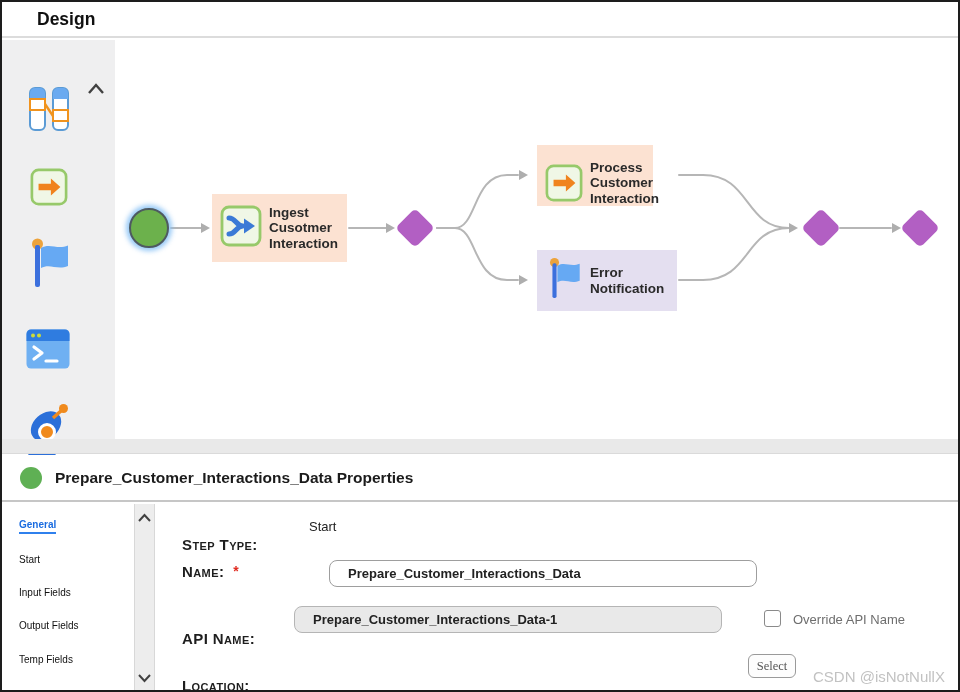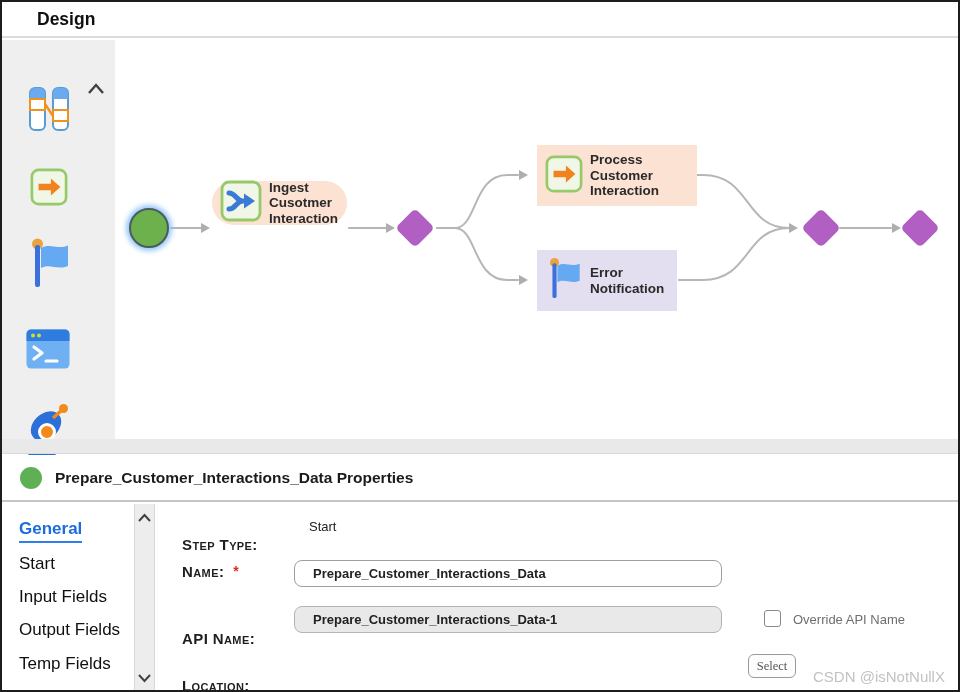--- a/index.html
+++ b/index.html
@@ -33,22 +33,22 @@
   .connectors { position: absolute; left: 0; top: 0; }
   .start-node {
     position: absolute; left: 14px; top: 168px; width: 40px; height: 40px;
     border-radius: 50%; background: #6cb14c; border: 2px solid #4e5a61;
     box-shadow: 0 0 5px 3px rgba(130,190,245,0.85);
   }
   .node {
     position: absolute; display: flex; align-items: center; gap: 7px;
     padding-left: 8px;
   }
-  .node-ingest  { left: 97px;  top: 141px; width: 135px; height: 44px; background: #fce2d2; border-radius: 22px; }
-  .node-process { left: 422px; top: 105px; width: 160px; height: 61px; background: #fce2d2; }
+  .node-ingest  { left: 97px;  top: 154px; width: 135px; height: 68px; background: #fce2d2; }
+  .node-process { left: 422px; top: 105px; width: 116px; height: 61px; background: #fce2d2; align-items: flex-end; }
   .node-error   { left: 422px; top: 210px; width: 140px; height: 61px; background: #e4dff0; }
   .node .nlabel { font-size: 13.5px; font-weight: 700; color: #2a2a2a; line-height: 15.5px; width: 78px; }
   .diamond {
     position: absolute; width: 28px; height: 28px; background: #b25fc3;
     border-radius: 5px; transform: rotate(45deg);
   }
   .d1 { left: 286px; top: 174px; }
   .d2 { left: 692px; top: 174px; }
   .d3 { left: 791px; top: 174px; }
 
@@ -60,21 +60,21 @@
   .prop-header {
     position: absolute; left: 0; top: 453px; width: 100%; height: 47px;
     background: #fff; border-bottom: 2px solid #c6c6c6;
     display: flex; align-items: center; padding-left: 18px; gap: 13px;
   }
   .prop-dot { width: 22px; height: 22px; border-radius: 50%; background: #5fb054; }
   .prop-title { font-size: 15.5px; font-weight: 700; color: #1b1b1b; }
 
   
   .prop-nav { position: absolute; left: 0; top: 502px; width: 132px; height: 188px; background: #fff; }
-  .nav-item { position: absolute; left: 17px; font-size: 17px; color: #101010; cursor: pointer; }
+  .nav-item { position: absolute; left: 17px; font-size: 10px; color: #101010; cursor: pointer; }
   .nav-item.active {
     color: #1a6ce0; font-weight: 700; padding-bottom: 2px; border-bottom: 2.5px solid #2f80ed;
   }
   .prop-scrollbar {
     position: absolute; left: 132px; top: 502px; width: 21px; height: 188px;
     background: #ededed; border-left: 1px solid #d8d8d8; border-right: 1px solid #d8d8d8;
   }
   .sb-up   { position: absolute; left: 2px; top: 6px; }
   .sb-down { position: absolute; left: 2px; bottom: 4px; }
 
@@ -88,21 +88,21 @@
   .req-mark { color: #e02b20; font-size: 14px; font-weight: 700; margin-left: 9px; position: relative; top: -1px; }
   .row-api-label  { position: absolute; left: 180px; top: 608px; }
   .row-loc-label  { position: absolute; left: 180px; top: 655px; }
   .field-input {
     position: absolute; left: 292px; width: 428px; height: 27px;
     border: 1.3px solid #9e9e9e; border-radius: 8px; background: #fff;
     font-family: "Liberation Sans", sans-serif;
     font-size: 13px; font-weight: 700; color: #222; padding: 0 10px 0 18px;
     outline: none;
   }
-  .input-name { top: 558px; }
+  .input-name { top: 558px; margin-left: 35px; }
   .input-api  { top: 604px; background: #e9e9e9; border-color: #b5b5b5; }
   .input-loc  { top: 651px; background: #e9e9e9; border-color: #b5b5b5; }
 
   .override-box {
     position: absolute; left: 762px; top: 608px; width: 17px; height: 17px;
     border: 1.6px solid #8a8a8a; border-radius: 3px; background: #fff; cursor: pointer;
   }
   .override-label { position: absolute; left: 791px; top: 610px; font-size: 13px; color: #6e6e6e; }
   .select-btn {
     position: absolute; left: 746px; top: 652px; width: 48px; height: 24px;

